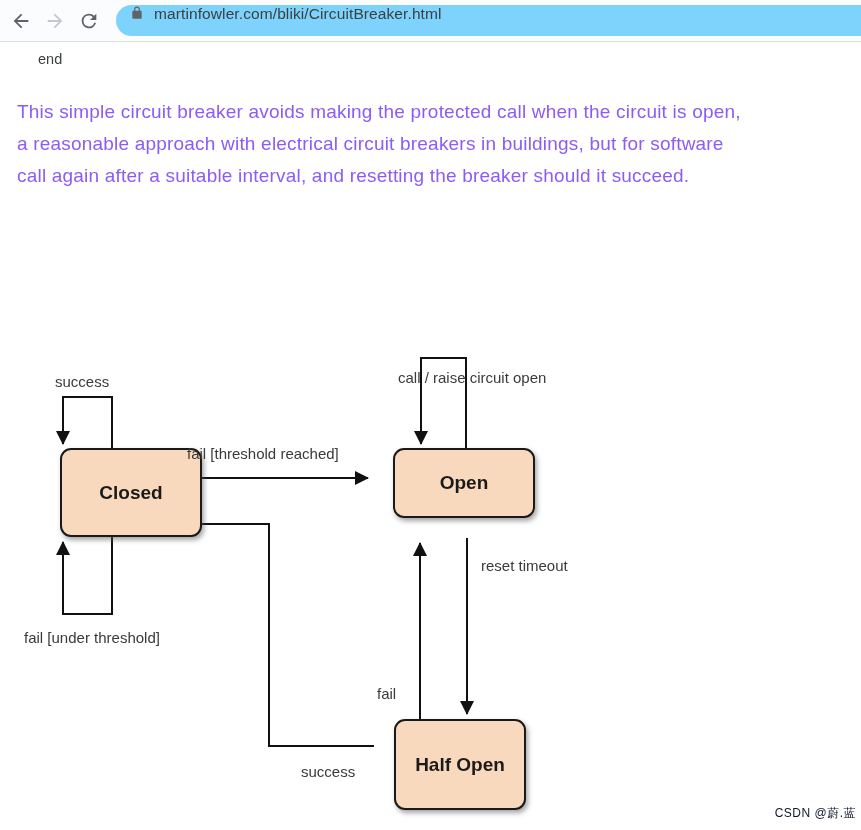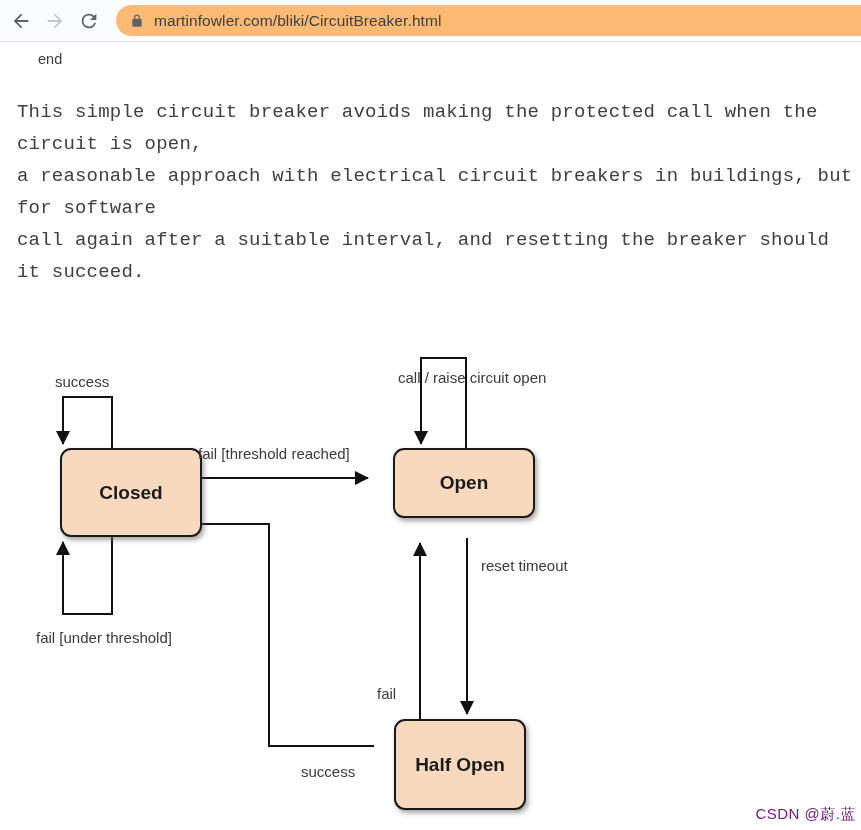--- a/index.html
+++ b/index.html
@@ -15,64 +15,64 @@
     display:flex; align-items:center;
   }
   .nav-btn {
     width:34px; height:34px; display:flex; align-items:center; justify-content:center;
     border:none; background:transparent; border-radius:50%; cursor:pointer; flex:0 0 auto;
   }
   .nav-btn:first-child { margin-left:4px; }
   .nav-btn svg { width:22px; height:22px; }
   .addr {
     flex:1; height:31px; margin-left:10px; margin-right:0;
-    background:#fdba74; border-radius:16px 0 0 16px;
-    display:flex; align-items:center; padding-left:14px;
+    background:#7dd3fc; border-radius:16px 0 0 16px;
+    display:flex; padding-left:14px;
   }
   .addr .lock { width:14px; height:16px; margin-right:10px; flex:0 0 auto; }
   .addr .url {
     font-size:15.5px; color:#3c4043; letter-spacing:.1px;
     white-space:nowrap; overflow:hidden;
   }
   
   .code-end {
     position:absolute; left:38px; top:51px;
     font-size:14.5px; color:#3d4043;text-align:right;
   }
   .paragraph {
     position:absolute; left:17px; top:96px; width:836px;
-    font-family:Liberation Mono, monospace;
-    font-size:19px; line-height:32px; color:#404040; letter-spacing:.2px;
+    font-family:Liberation Sans, sans-serif;
+    font-size:19px; line-height:32px; color:#8b5cf6; letter-spacing:.2px;
   }
   
   .diagram { position:absolute; left:0; top:310px; width:861px; height:520px; }
   .diagram svg.edges { position:absolute; left:0; top:0; }
   .state {
     position:absolute; background:#f9d9bd; border:2.5px solid #1a1a1a;
     border-radius:11px; box-shadow:2px 3px 5px rgba(90,90,90,.55);
     display:flex; align-items:center; justify-content:center;
     font-weight:bold; font-size:19px; color:#1a1a1a;margin-left:20px;
   }
   .st-closed   { left:40px;  top:138px; width:142px; height:89px; }
   .st-open     { left:373px; top:138px; width:142px; height:70px; }
   .st-halfopen { left:374px; top:409px; width:132px; height:91px; }
   .elabel {
     position:absolute; font-size:15px; color:#3a3a3a; white-space:nowrap;
   }
   .lb-success-top   { left:55px;  top:63px; }
-  .lb-fail-thresh   { left:198px; top:135px; }
-  .lb-fail-under    { left:36px;  top:319px; }
+  .lb-fail-thresh   { left:187px; top:135px; }
+  .lb-fail-under    { left:24px;  top:319px; }
   .lb-call-raise    { left:398px; top:20px;margin-top:39px; }
   .lb-reset-timeout { left:481px; top:247px; }
   .lb-fail          { left:377px; top:375px; }
   .lb-success-bot   { left:301px; top:453px; }
   
   .watermark {
     position:absolute; right:5px; top:805px;
-    font-size:15px; color:#701a75; letter-spacing:.5px;
+    font-size:12px; color:#0f172a; letter-spacing:.5px;
   }
 </style>
 </head>
 <body>
 
 <div class="toolbar">
   <button class="nav-btn" aria-label="Back">
     <svg viewBox="0 0 24 24">
       <path fill="#5f6368" d="M20 11H7.83l5.59-5.59L12 4l-8 8 8 8 1.41-1.41L7.83 13H20v-2z"></path>
     </svg>

